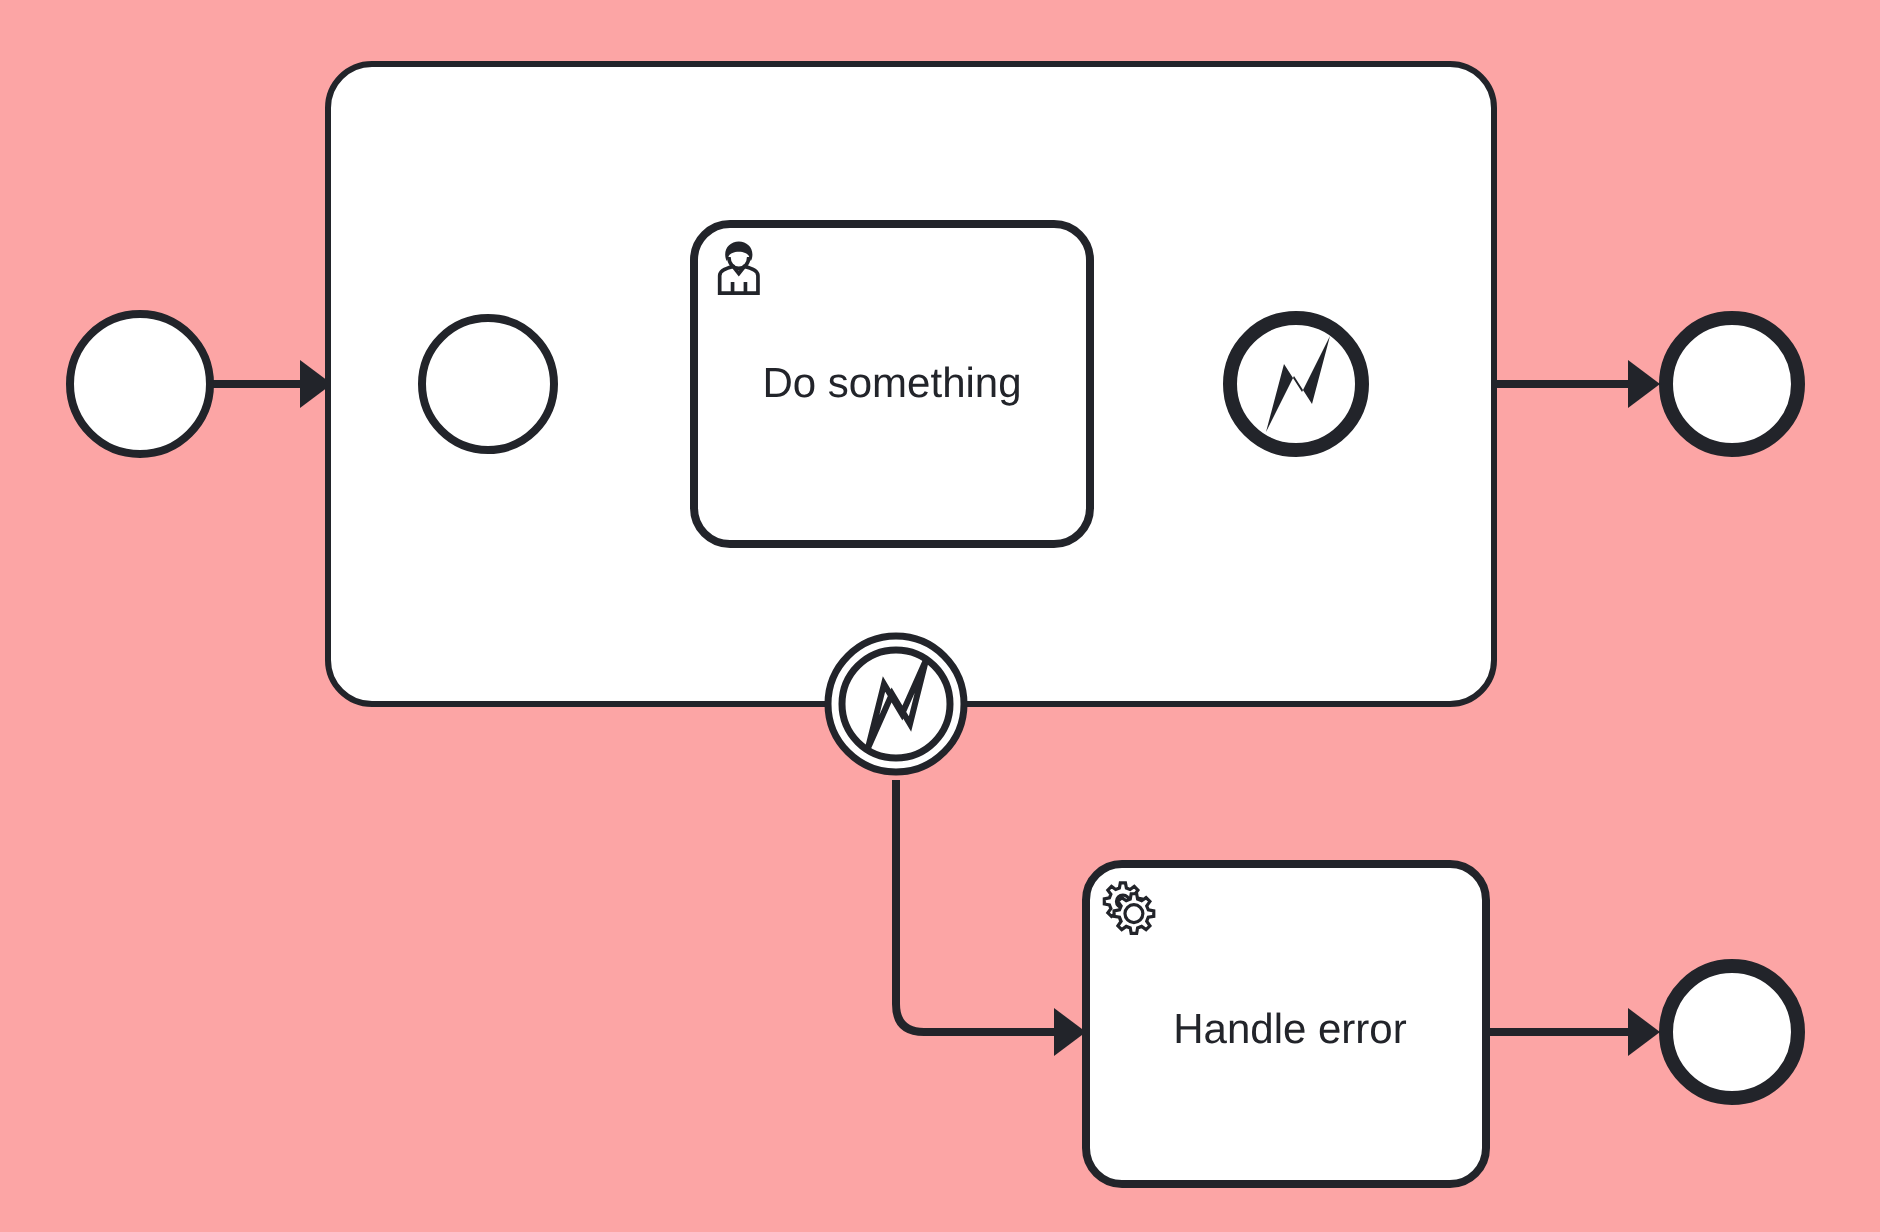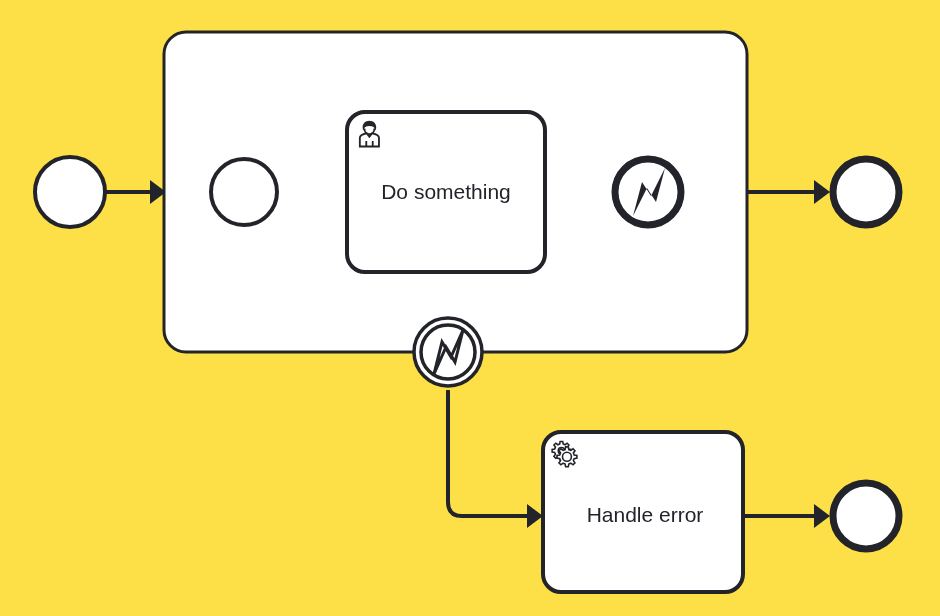--- a/index.html
+++ b/index.html
@@ -8,21 +8,21 @@
     padding: 0;
     background: #ffffff;
   }
   body {
     font-family: "Liberation Sans", sans-serif;
   }
   #diagram-root {
     position: relative;
     width: 940px;
     height: 616px;
-    background: #fde047;
+    background: #fca5a5;
     overflow: hidden;
   }
   #bpmn-canvas {
     display: block;
     width: 940px;
     height: 616px;
   }
   .flow-line {
     fill: none;
     stroke: #22242a;

